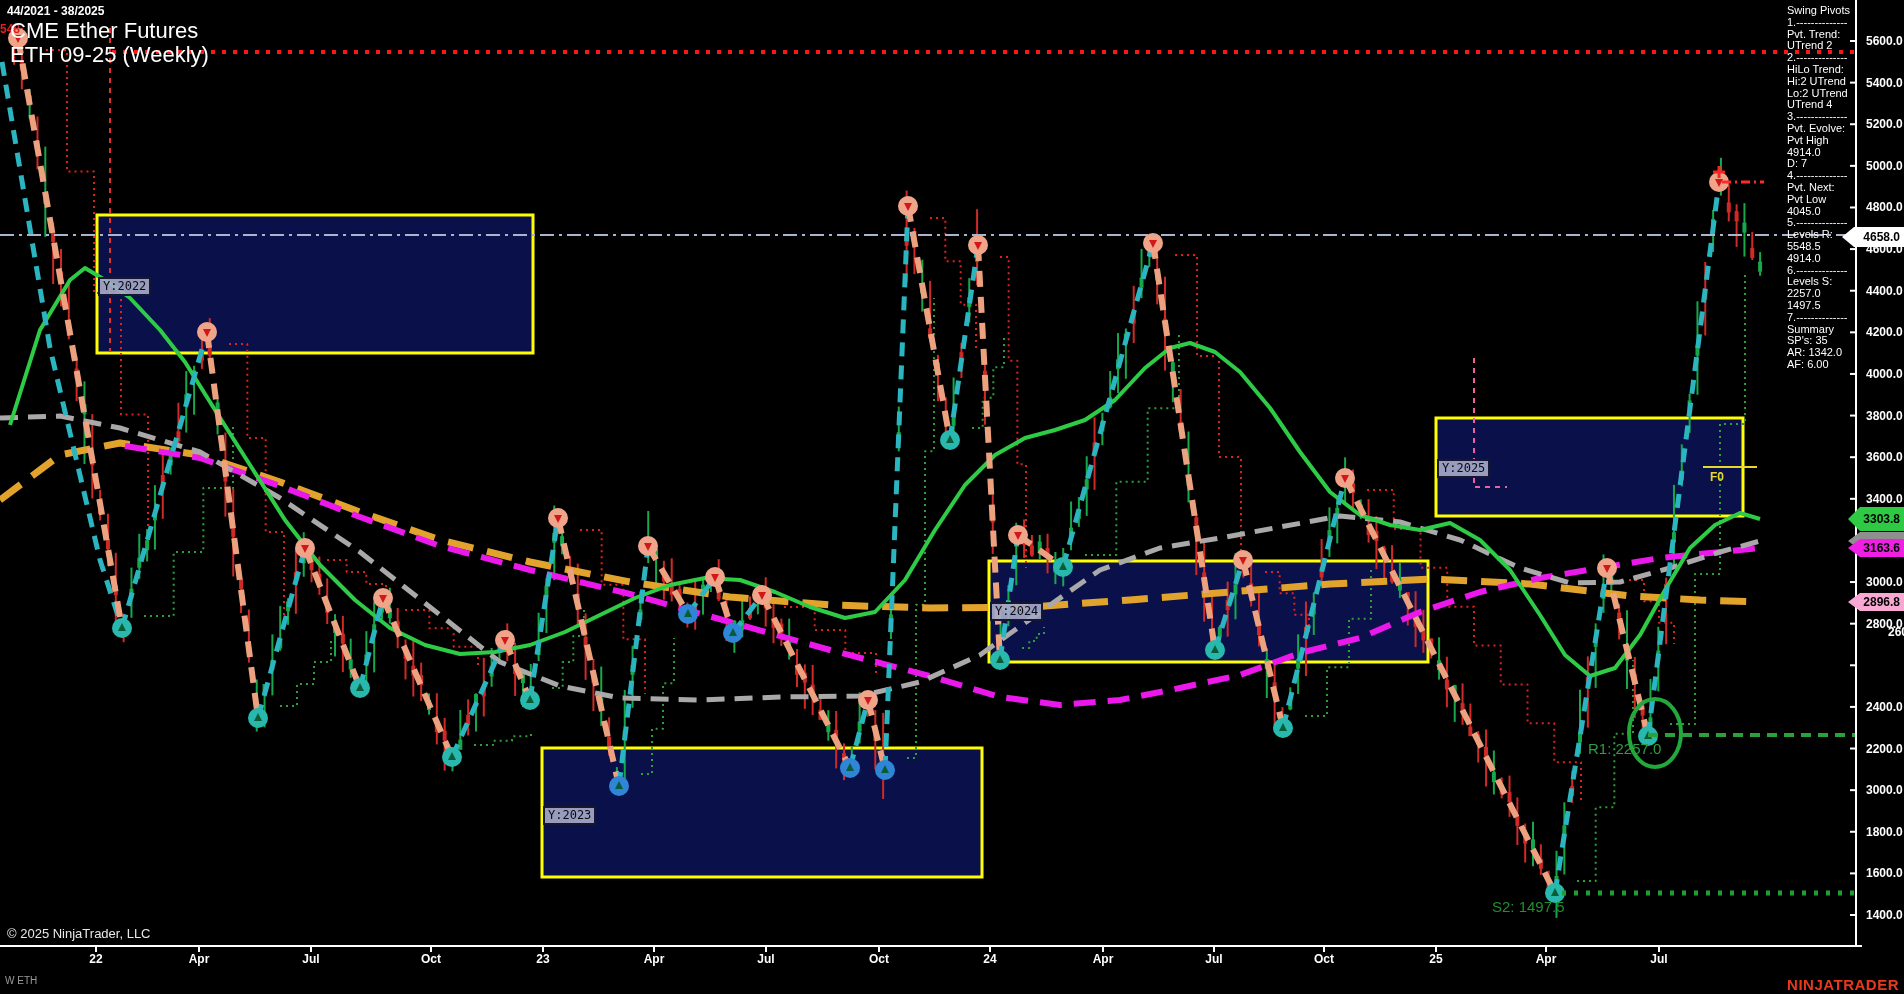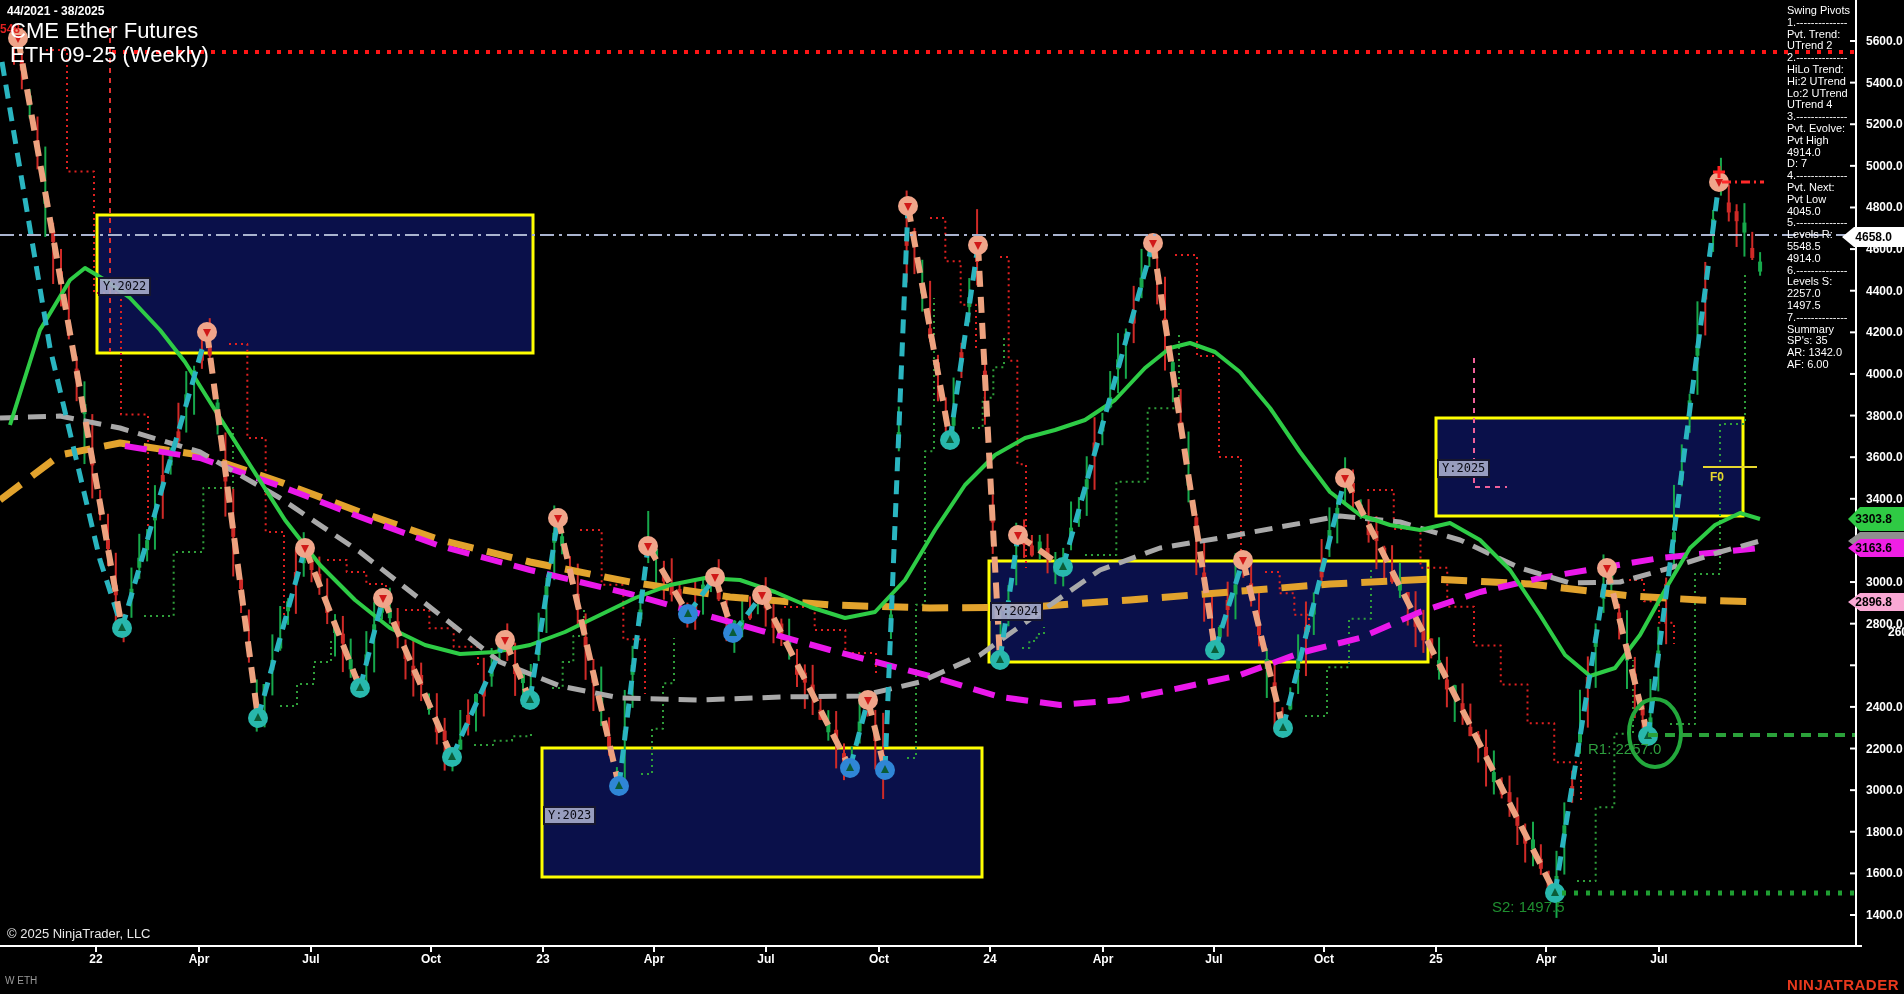--- a/index.html
+++ b/index.html
@@ -13,21 +13,21 @@
   .partial-red{left:0px;top:22px;color:#e02020;font-size:12px;font-weight:bold;}
   .copyright{left:7px;top:926px;color:#e8e8e8;font-size:13px;}
   .instr{left:5px;top:975px;color:#9a9a9a;font-size:10px;}
   .brand{right:5px;top:976px;color:#e8391d;font-size:15px;font-weight:bold;letter-spacing:.5px;}
   .panel{left:1787px;top:5px;width:70px;color:#fff;font-size:11px;line-height:11.8px;}
   .panel div{white-space:nowrap;}
   .ylab{position:absolute;left:1866px;color:#fff;font-size:12px;font-weight:bold;
         transform:translateY(-50%);font-family:"Liberation Sans",sans-serif;}
   .xlab{position:absolute;top:952px;color:#fff;font-size:12px;font-weight:bold;transform:translateX(-50%);}
   .badge{position:absolute;height:18px;left:1848px;width:56px;display:flex;align-items:center;
-         justify-content:flex-end;padding-right:12px;box-sizing:border-box;
+         justify-content:flex-end;padding-right:4px;box-sizing:border-box;
          font-size:12px;font-weight:bold;transform:translateY(-50%);
          clip-path:polygon(0 50%,12px 0,100% 0,100% 100%,12px 100%);}
   .boxlabel{position:absolute;background:rgba(165,169,200,.92);color:#0a0a14;border:2px solid #16162e;
             font-family:"DejaVu Sans Mono",monospace;font-size:12px;padding:0 3px;line-height:15px;}
   .lvllabel{position:absolute;font-size:15px;}
   .f0label{position:absolute;font-size:12px;font-weight:bold;}
 </style>
 </head>
 <body>
 

